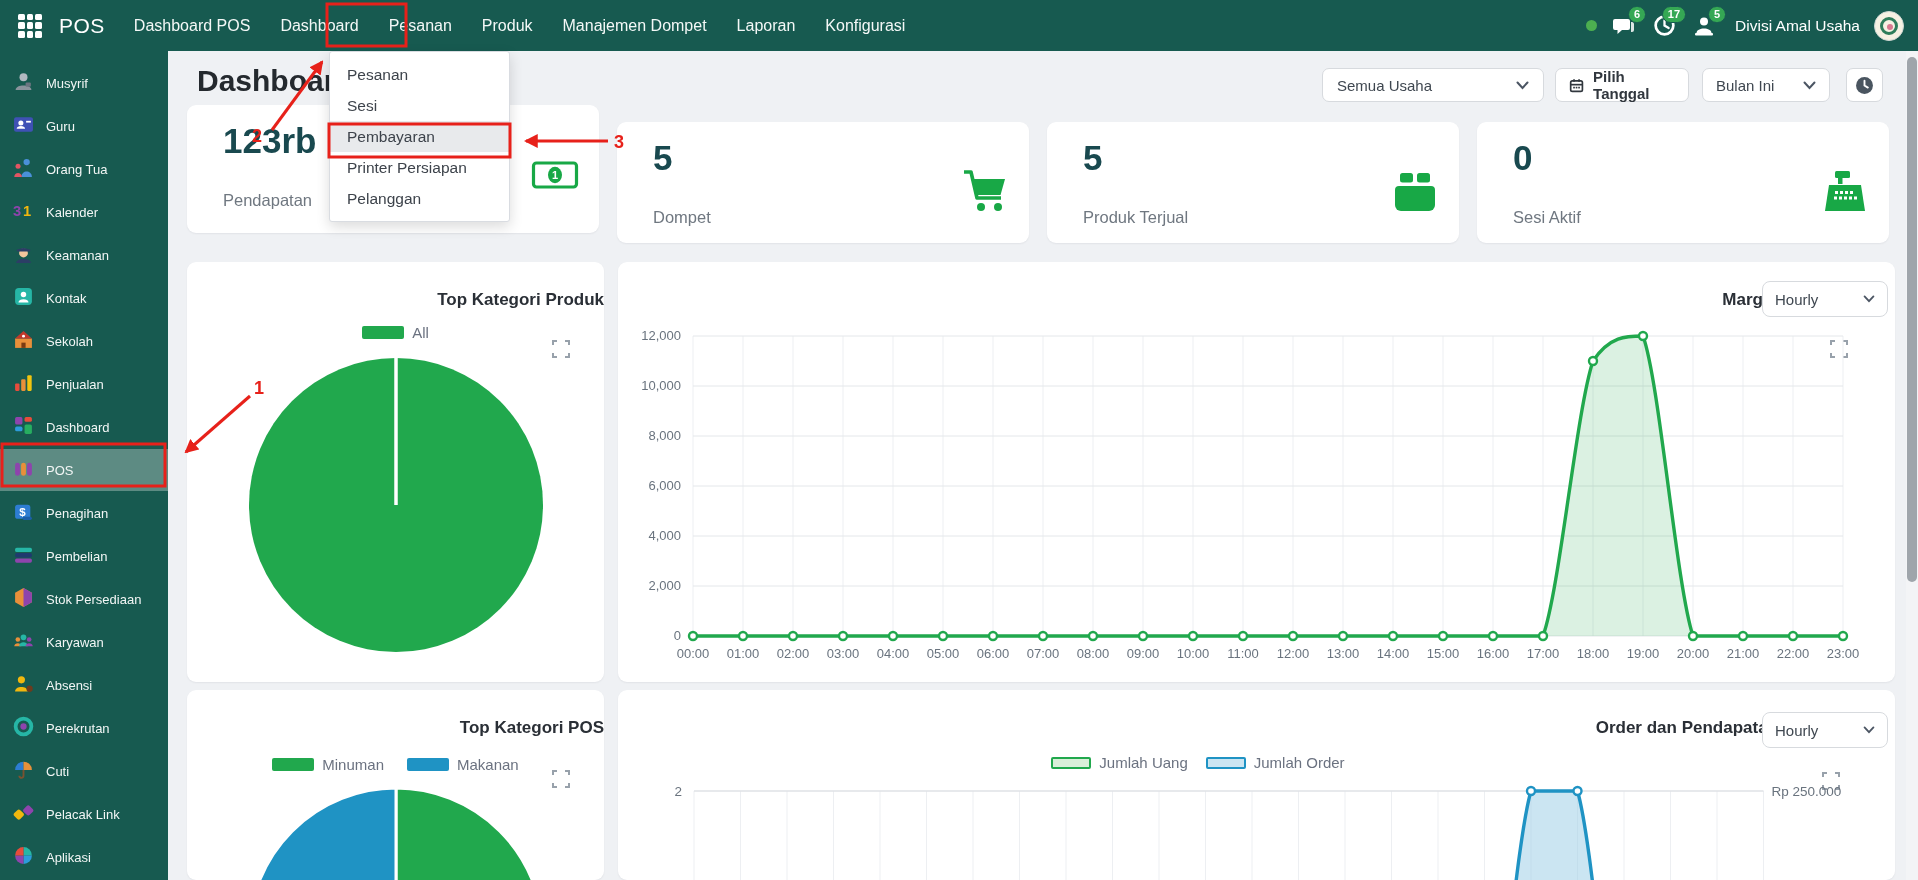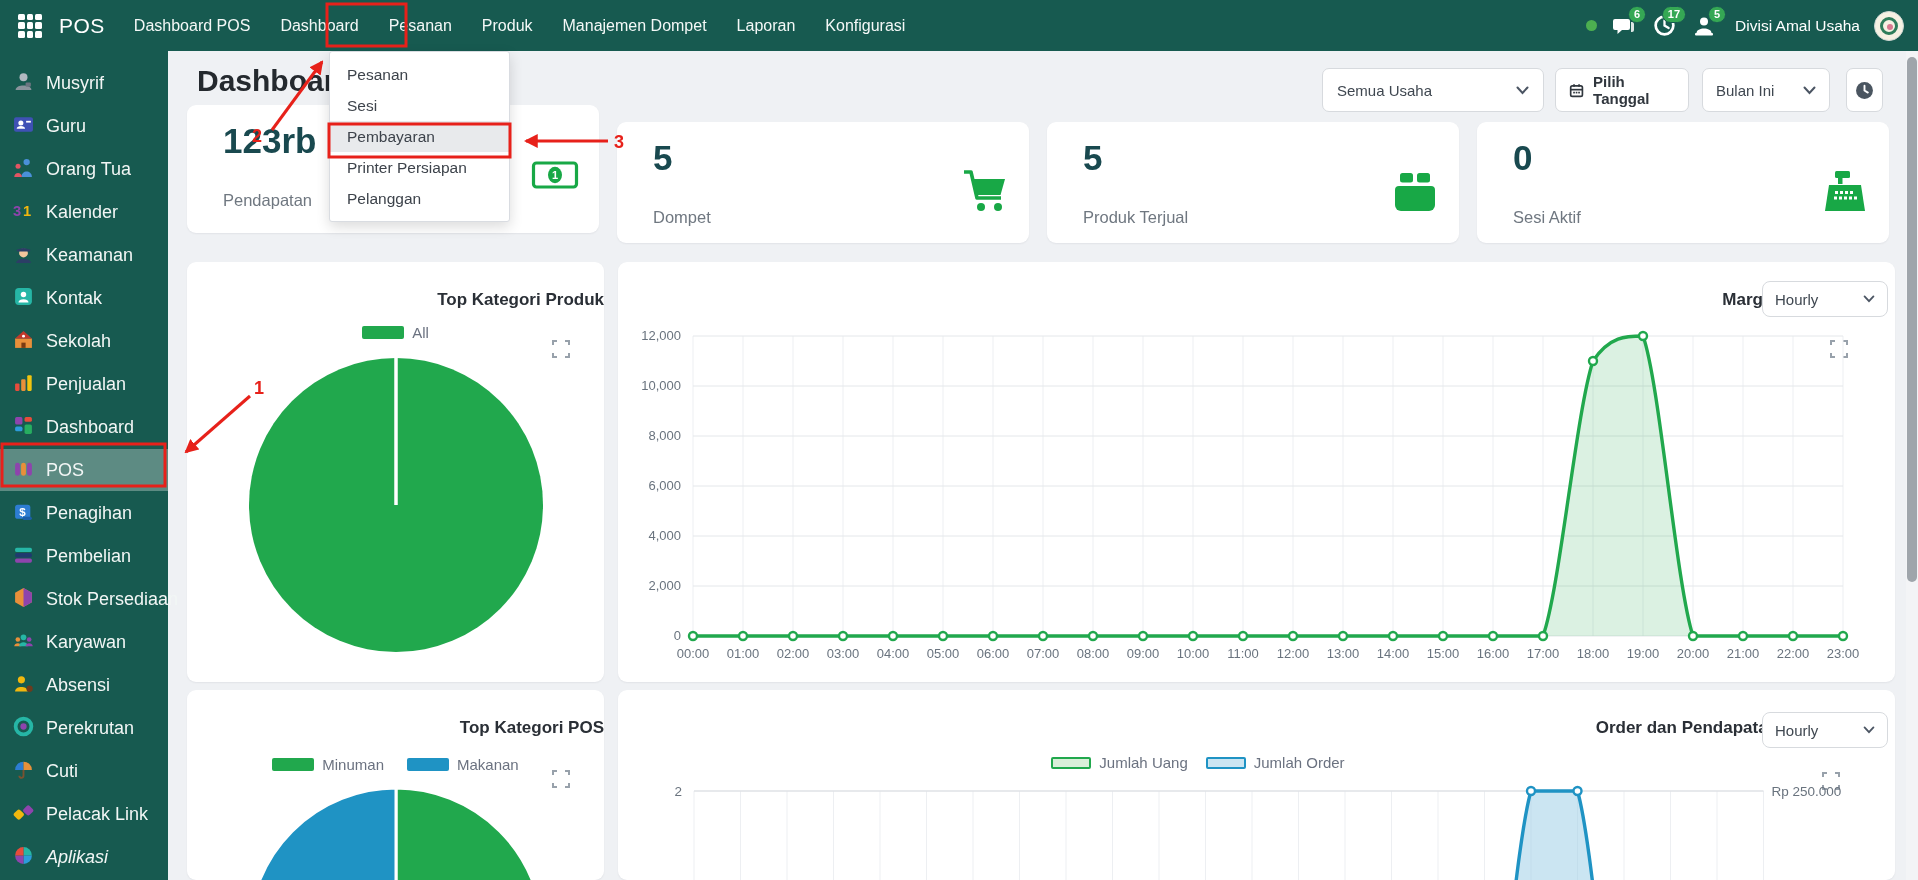--- a/index.html
+++ b/index.html
@@ -20,26 +20,26 @@
   .tb-badge { position:absolute; top:-7px; right:-9px; background:#35a854; color:#fff; font-size:11px; line-height:1; padding:2px 5px; border-radius:9px; border:1.5px solid #175a50; font-weight:700; }
   .account { color:#fff; font-size:15.5px; margin-left:4px; cursor:pointer; white-space:nowrap; }
   .avatar { width:30px; height:30px; border-radius:50%; background:#f6f1e3; border:1px solid #cfd8d4; position:relative; cursor:pointer; }
   .avatar:after { content:""; position:absolute; inset:5px; border-radius:50%; border:3px solid #2e7d5b; }
   .avatar:before { content:""; position:absolute; left:12px; top:12px; width:6px; height:6px; border-radius:50%; background:#d8798f; z-index:1; }
 
   
   .sidebar { position:absolute; left:0; top:51px; width:168px; height:829px; background:#175a50; z-index:20; }
   .side-item { position:absolute; left:0; width:168px; height:42px; display:flex; align-items:center; gap:12px; padding-left:13px; cursor:pointer; }
   .side-item.selected { background:#5d8b83; }
-  .side-item .s-label { color:#f2f6f5; font-size:18px; white-space:nowrap; }
+  .side-item .s-label { color:#f2f6f5; font-size:13px; white-space:nowrap; }
   .side-item svg { flex:0 0 auto; }
 
   
   .page-title { position:absolute; left:197px; top:64px; font-size:30px; font-weight:700; color:#24292e; z-index:5; }
-  .chip { position:absolute; top:68px; height:44px; background:#fff; border:1px solid #d7dade; border-radius:7px; display:flex; align-items:center; font-size:15px; color:#3f4750; cursor:pointer; }
+  .chip { position:absolute; top:68px; height:34px; background:#fff; border:1px solid #d7dade; border-radius:7px; display:flex; align-items:center; font-size:15px; color:#3f4750; cursor:pointer; }
   .chip .grow { flex:1; }
   .card { position:absolute; background:#fff; border-radius:9px; box-shadow:0 1px 2px rgba(16,24,40,.06); }
   .stat-value { position:absolute; left:36px; top:16px; font-size:35px; font-weight:700; color:#19494f; }
   .stat-label { position:absolute; left:36px; top:86px; font-size:16.5px; color:#6f7780; }
   .stat-ico { position:absolute; right:20px; top:46px; width:48px; height:48px; }
   .chart-title { position:absolute; top:28px; left:0; width:100%; text-align:right; font-size:17px; font-weight:700; color:#2a2f36; }
   .chart-title.off { width:1160px; }
   .legend-row { position:absolute; left:0; width:100%; display:flex; justify-content:center; gap:26px; }
   .legend-row.off { width:1160px; }
   .legend-item { display:flex; align-items:center; gap:8px; cursor:pointer; }
@@ -258,21 +258,21 @@
           </svg></span>
         <span class="s-label">Cuti</span>
       </div>
       <div class="side-item" style="top: 742px;">
         <span><svg width="21" height="21" viewBox="0 0 20 20">
             <rect x="1.5" y="8" width="8" height="8" rx="2" fill="#f1b70e" transform="rotate(45 5.5 12)"></rect>
             <rect x="10.5" y="4" width="8" height="8" rx="2" fill="#8e44ad" transform="rotate(45 14.5 8)"></rect>
           </svg></span>
         <span class="s-label">Pelacak Link</span>
       </div>
-      <div class="side-item" style="top: 785px; font-style: italic;">
+      <div class="side-item" style="top: 785px;">
         <span><svg width="21" height="21" viewBox="0 0 20 20">
             <path d="M10,10 L10,2 A8,8 0 0 1 18,10 z" fill="#26b6a6"></path>
             <path d="M10,10 L18,10 A8,8 0 0 1 10,18 z" fill="#2d9cdb"></path>
             <path d="M10,10 L10,18 A8,8 0 0 1 2,10 z" fill="#8e44ad"></path>
             <path d="M10,10 L2,10 A8,8 0 0 1 10,2 z" fill="#e74c3c"></path>
           </svg></span>
         <span class="s-label">Aplikasi</span>
       </div>
     </aside>
 

